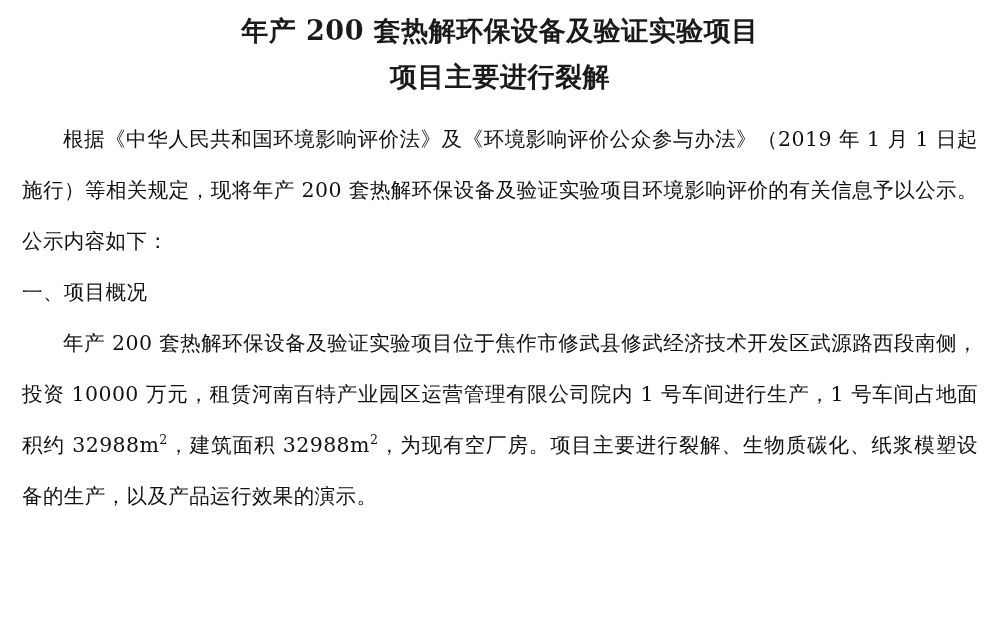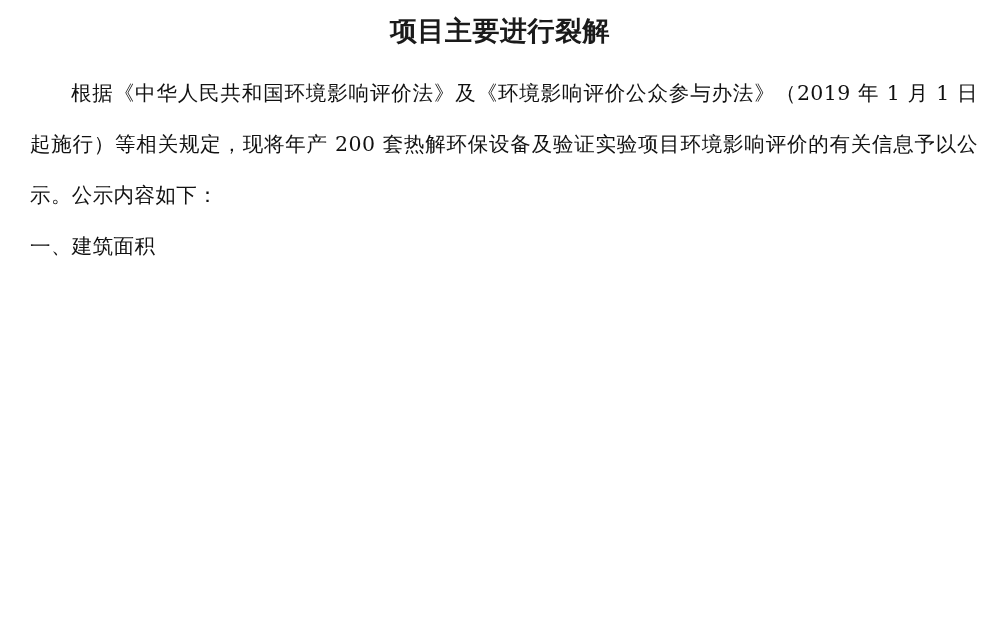--- a/index.html
+++ b/index.html
@@ -27,21 +27,20 @@
     line-height: 46px;
     font-weight: 600;
     letter-spacing: 0.5px;
     color: #1a1a1a;
   }
   .doc-title .line {
     display: block;
   }
   .body-text {
     margin-top: 14px;
-    margin-left: 8px;
   }
   p.para {
     margin: 0;
     font-size: 20.5px;
     line-height: 51px;
     text-align: justify;
     text-justify: inter-character;
     letter-spacing: 0.4px;
     color: #111111;
   }
@@ -56,25 +55,27 @@
     vertical-align: super;
     line-height: 0;
   }
 </style>
 </head>
 <body>
 
 <div class="page">
 
   <div class="doc-title">
+    <span class="line">年产 200 套热解环保设备及验证实验项目</span>
     <span class="line">项目主要进行裂解</span>
   </div>
 
   <div class="body-text">
 
     <p class="para indent">根据《中华人民共和国环境影响评价法》及《环境影响评价公众参与办法》（2019 年 1 月 1 日起施行）等相关规定，现将年产 200 套热解环保设备及验证实验项目环境影响评价的有关信息予以公示。公示内容如下：</p>
 
-    <p class="para heading">一、建筑面积</p>
+    <p class="para heading">一、项目概况</p>
 
+    <p class="para indent"><span>年产 200 套热解环保设备及验证实验项目位于焦作市修武县修武经济技术开发区武源路西段南侧，投资 10000 万元，租赁河南百特产业园区运营管理有限公司院内 1 号车间进行生产，1 号车间占地面积约 32988m</span><sup>2</sup><span>，建筑面积 32988m</span><sup>2</sup><span>，为现有空厂房。项目主要进行裂解、生物质碳化、纸浆模塑设备的生产，以及产品运行效果的演示。</span></p>
 
   </div>
 
 </div>
 
 </body></html>

